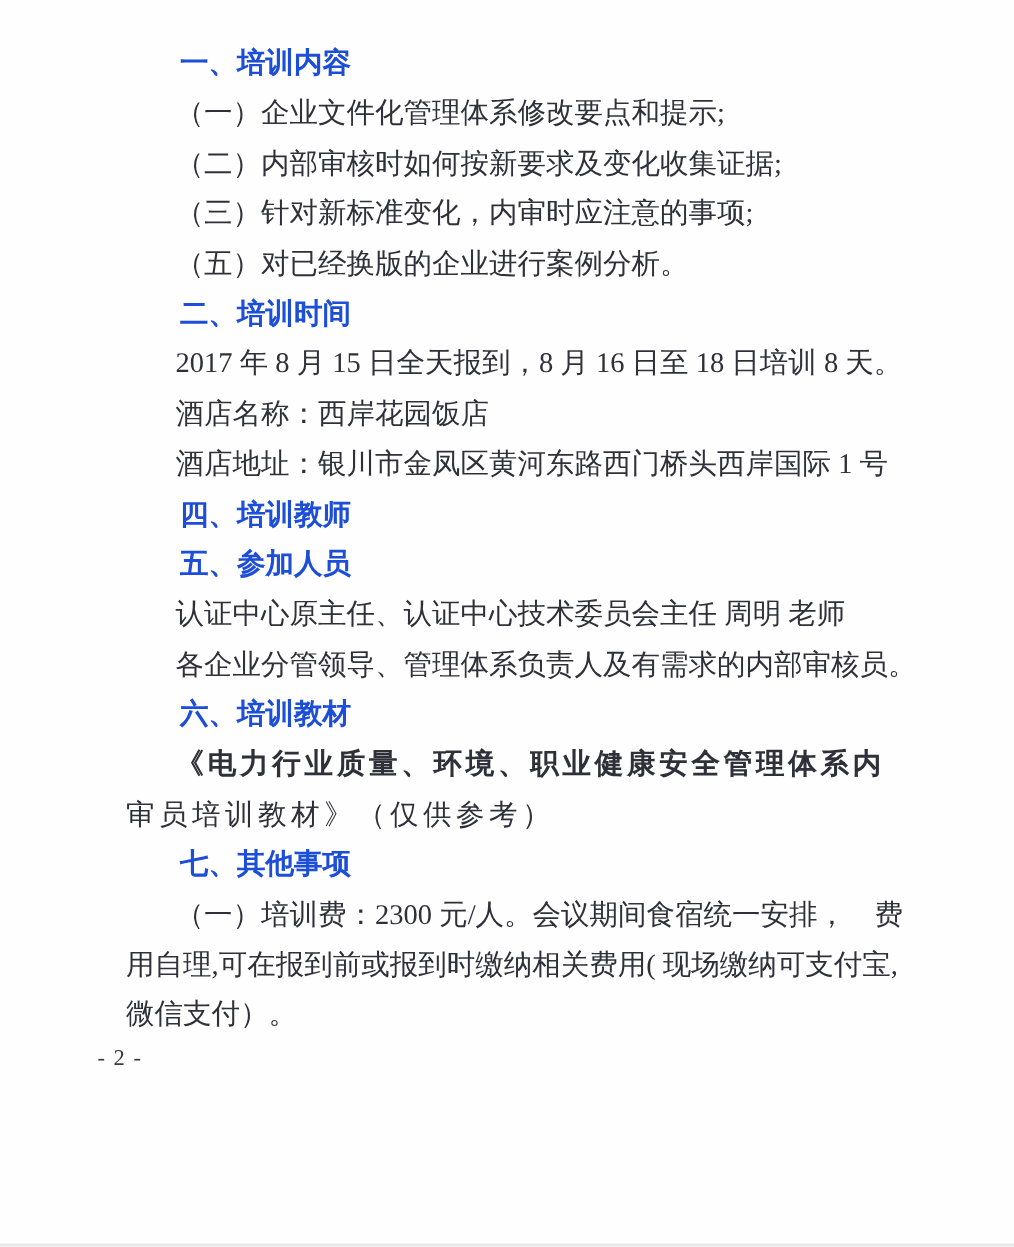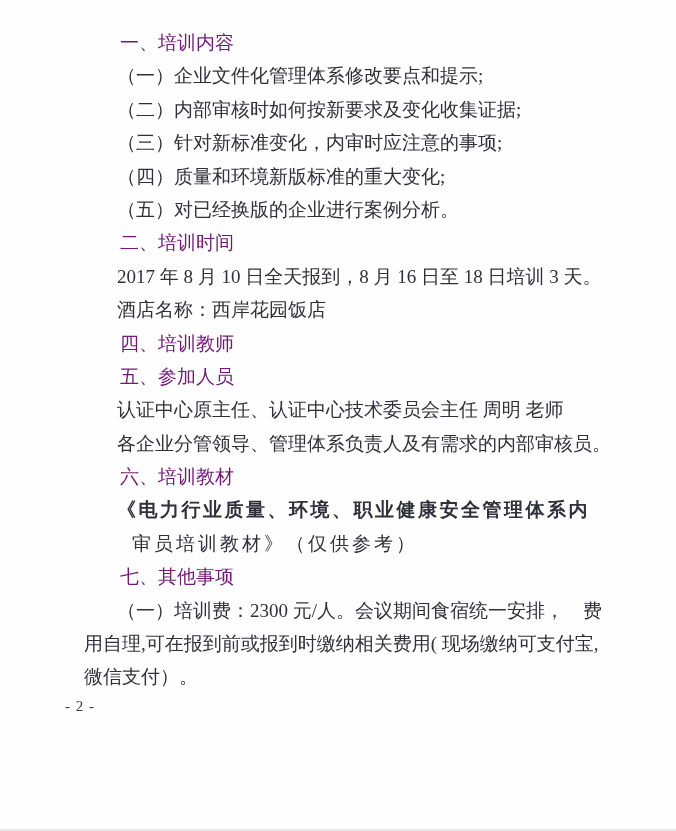--- a/index.html
+++ b/index.html
@@ -26,30 +26,29 @@
     line-height: 33.4px;
     font-size: 19px;
     white-space: nowrap;
   }
   .indent {
     padding-left: 33px;
   }
   .heading {
     padding-left: 36px;
     font-family: "Liberation Sans", "DejaVu Sans", sans-serif;
-    font-weight: normal;
-    color: #701a75;
+    font-weight: bold;
+    color: #1d4ed8;
   }
   .spread {
     letter-spacing: 2.5px;
     font-weight: bold;
   }
   .spread2 {
     letter-spacing: 3px;
-    margin-left: 48px;
   }
   .pagenum {
     margin-left: -19px;
     margin-top: 3px;
     font-size: 15px;
     letter-spacing: 1px;
     color: #3a3a44;
     line-height: 18px;
   }
   .page-bottom-edge {
@@ -63,27 +62,27 @@
 </style>
 </head>
 <body>
 
 <div class="doc">
 
   <div class="line heading">一、培训内容</div>
   <div class="line indent">（一）企业文件化管理体系修改要点和提示;</div>
   <div class="line indent">（二）内部审核时如何按新要求及变化收集证据;</div>
   <div class="line indent">（三）针对新标准变化，内审时应注意的事项;</div>
-  <div class="line indent">（四）质量和环境新版标准的重大变化;</div>
   <div class="line indent">（五）对已经换版的企业进行案例分析。</div>
 
   <div class="line heading">二、培训时间</div>
-  <div class="line indent">2017 年 8 月 10 日全天报到，8 月 16 日至 18 日培训 3 天。</div>
+  <div class="line indent">2017 年 8 月 15 日全天报到，8 月 16 日至 18 日培训 8 天。</div>
 
   <div class="line indent">酒店名称：西岸花园饭店</div>
+  <div class="line indent">酒店地址：银川市金凤区黄河东路西门桥头西岸国际 1 号</div>
 
   <div class="line heading">四、培训教师</div>
   <div class="line heading">五、参加人员</div>
 
   <div class="line indent">认证中心原主任、认证中心技术委员会主任 周明 老师</div>
   <div class="line indent">各企业分管领导、管理体系负责人及有需求的内部审核员。</div>
 
   <div class="line heading">六、培训教材</div>
   <div class="line indent spread">《电力行业质量、环境、职业健康安全管理体系内</div>
   <div class="line spread2">审员培训教材》（仅供参考）</div>

